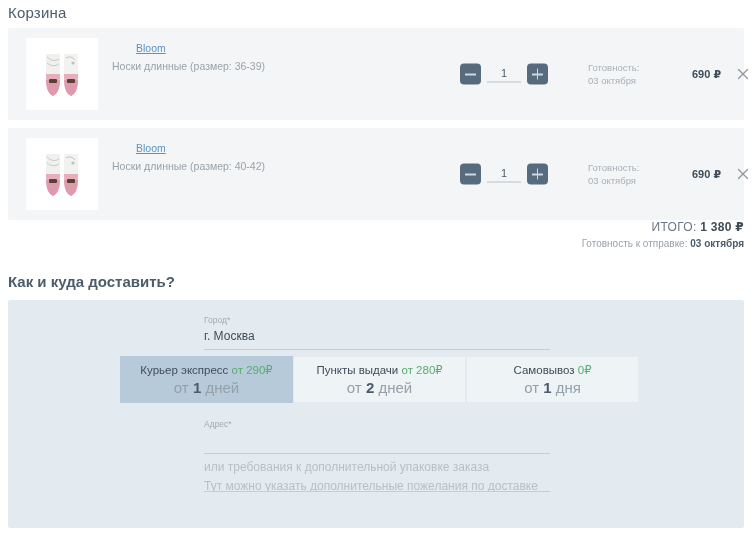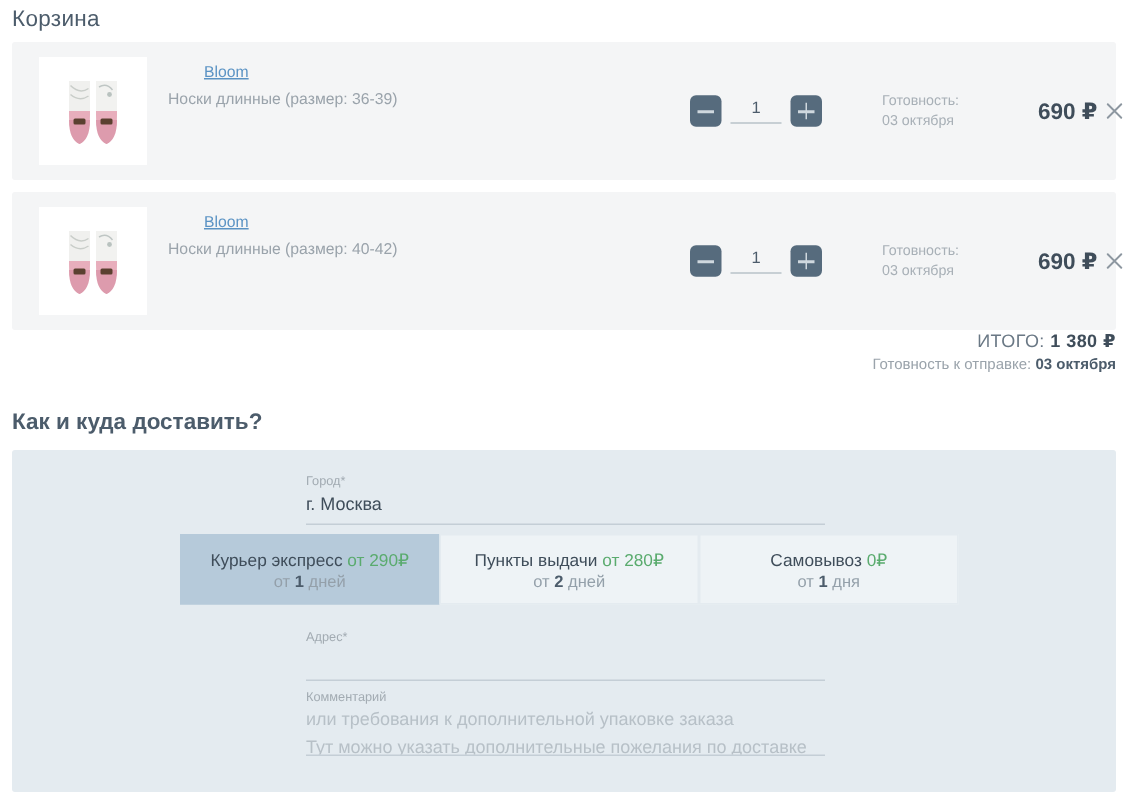--- a/index.html
+++ b/index.html
@@ -71,21 +71,21 @@
     border-left: none; border-right: none; outline: none;
     font-family: inherit;
   }
 
   .ready {
     position: absolute; left: 580px; top: 50%; transform: translateY(-50%);
     font-size: 9.5px; color: #a8b0b7; line-height: 13px;
   }
   .price {
     position: absolute; left: 684px; top: 50%; transform: translateY(-50%);
-    font-size: 15px; color: #3f4d5a; font-weight: bold; white-space: nowrap;
+    font-size: 11px; color: #3f4d5a; font-weight: bold; white-space: nowrap;
     text-align: right;
   }
   .remove {
     position: absolute; left: 728px; top: 50%; transform: translateY(-50%);
     width: 14px; height: 14px; cursor: pointer; color: #8d97a0;
   }
   .remove svg { display: block; }
 
   
   .totals {
@@ -143,21 +143,21 @@
   .tab {
     width: 173px; height: 47px; cursor: pointer;
     display: flex; flex-direction: column; align-items: center;
     justify-content: center; gap: 2px;
     background: #eef3f6; border: 1px solid #e4ebf0;
   }
   .tab.active { background: #b6cada; border-color: #b6cada; }
   .tab-top { font-size: 11.5px; color: #3f4d5a; white-space: nowrap; }
   .tab-price { color: #5aab6e; }
   .tab.active .tab-price { color: #5aab6e; }
-  .tab-sub { font-size: 11px; color: #94a0aa; white-space: nowrap; }
+  .tab-sub { font-size: 15px; color: #94a0aa; white-space: nowrap; }
   .tab-sub b { color: #4c5c6b; font-weight: bold; }
 </style>
 </head>
 <body>
 
 <div class="page">
 
   <div class="cart-title">Корзина</div>
 
   <div class="cart-item" id="cart-item-0">
@@ -274,21 +274,20 @@
         <div class="tab-sub"><span>от </span><b>1</b><span> дня</span></div>
       </div>
     </div>
 
     <div class="field" id="field-address">
       <div class="field-label">Адрес*</div>
       <input class="field-value" value="" style="">
     </div>
 
     <div class="field" id="field-comment">
-      <div class="field-label">Комментарий</div>
       <div class="comment-box">
         <div class="comment-text">или требования к дополнительной упаковке заказа</div>
         <div class="comment-text">Тут можно указать дополнительные пожелания по доставке</div>
       </div>
     </div>
 
   </div>
 </div>
 
 </body></html>

